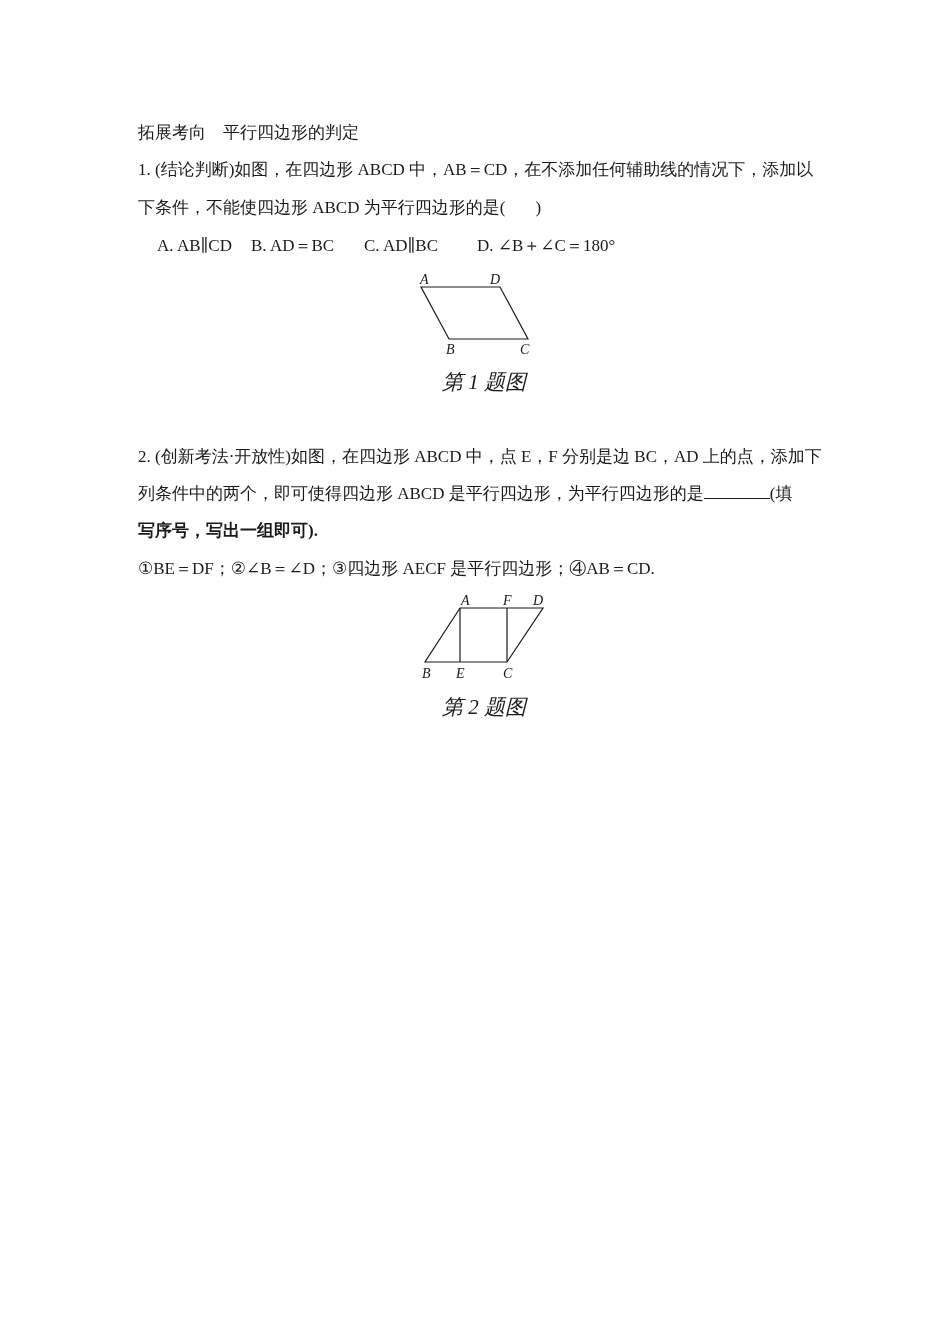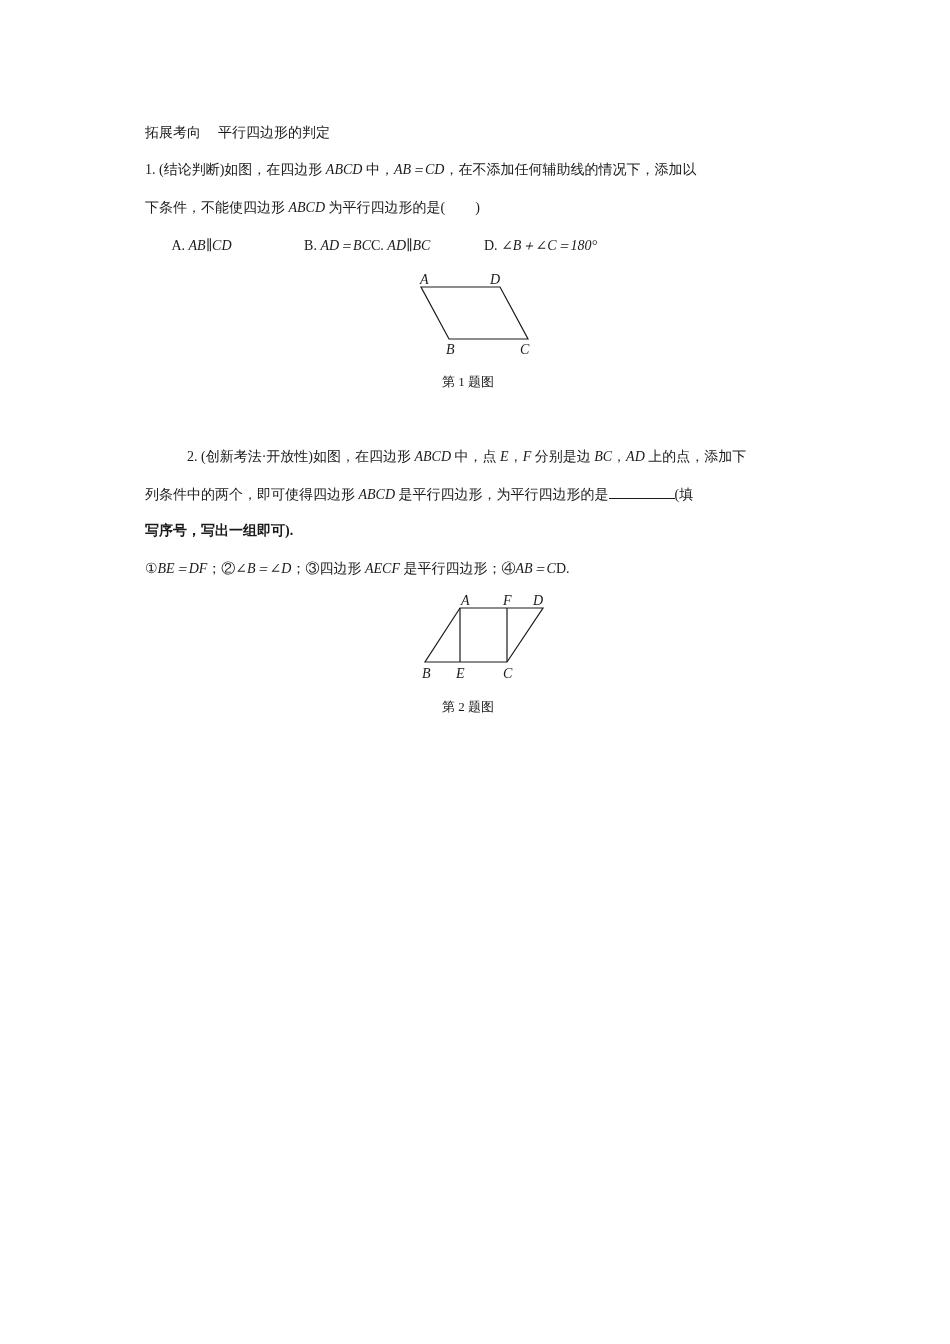--- a/index.html
+++ b/index.html
@@ -1,53 +1,53 @@
 <!DOCTYPE html>
 <html><head>
 <meta charset="utf-8">
 <style>
   html, body { margin: 0; padding: 0; background: #ffffff; }
   body { width: 950px; height: 1344px; position: relative; overflow: hidden;
          font-family: "Liberation Serif", "DejaVu Serif", serif; color: #1a1a1a; }
-  .line { position: absolute; left: 145px; font-size: 14px; line-height: 20px; white-space: nowrap; }
-  .it { font-style: italic; }
-  .caption { position: absolute; font-size: 13px; line-height: 20px; white-space: nowrap; }
+  .line { position: absolute; left: 138px; font-size: 17px; line-height: 20px; white-space: nowrap; }
+  .it { }
+  .caption { position: absolute; font-size: 21px; line-height: 20px; white-space: nowrap; font-style: italic; }
   .blank { display: inline-block; width: 66px; border-bottom: 1px solid #1a1a1a; height: 14px; vertical-align: baseline; }
   .paren-gap { display: inline-block; width: 30px; }
   .opt { display: inline-block; }
   svg text { font-family: "Liberation Serif", "DejaVu Serif", serif; font-style: italic; font-size: 14px; fill: #1a1a1a; }
 </style>
 </head>
 <body>
 
 <div class="line" style="top:123px;">
   <span>拓展考向</span><span style="display:inline-block;width:17px;"></span><span>平行四边形的判定</span>
 </div>
 
 <div class="line" style="top:160px;">
   <span>1.</span>
   <span>(结论判断)</span><span>如图，在四边形 </span><span class="it">ABCD</span><span> 中，</span><span class="it">AB＝CD</span><span>，在不添加任何辅助线的情况下，添加以</span>
 </div>
 <div class="line" style="top:198px;">
   <span>下条件，不能使四边形 </span><span class="it">ABCD</span><span> 为平行四边形的是(</span><span class="paren-gap"></span><span>)</span>
 </div>
 <div class="line" style="top:236px;">
-  <span class="opt" style="width:113px;text-align:center;"><span>A. </span><span class="it">AB∥CD</span></span><span class="opt" style="width:113px;text-align:right;"><span>B. </span><span class="it">AD＝BC</span></span><span class="opt" style="width:113px;"><span>C. </span><span class="it">AD∥BC</span></span><span class="opt"><span>D. </span><span class="it">∠B＋∠C＝180°</span></span>
+  <span class="opt" style="width:113px;text-align:center;"><span>A. </span><span class="it">AB∥CD</span></span><span class="opt" style="width:113px;"><span>B. </span><span class="it">AD＝BC</span></span><span class="opt" style="width:113px;"><span>C. </span><span class="it">AD∥BC</span></span><span class="opt"><span>D. </span><span class="it">∠B＋∠C＝180°</span></span>
 </div>
 
 <svg style="position:absolute;left:400px;top:265px;" width="150" height="100" viewBox="400 265 150 100">
   <polygon points="421,287 500,287 528,339 449,339" fill="none" stroke="#1a1a1a" stroke-width="1.2"></polygon>
   <text x="420" y="284">A</text>
   <text x="490" y="284">D</text>
   <text x="446" y="354">B</text>
   <text x="520" y="354">C</text>
 </svg>
 <div class="caption" style="left:442px;top:372px;">第 1 题图</div>
 
-<div class="line" style="top:447px;margin-left:42px;">
+<div class="line" style="top:447px;">
   <span>2.</span>
   <span>(创新考法·开放性)</span><span>如图，在四边形 </span><span class="it">ABCD</span><span> 中，点 </span><span class="it">E</span><span>，</span><span class="it">F</span><span> 分别是边 </span><span class="it">BC</span><span>，</span><span class="it">AD</span><span> 上的点，添加下</span>
 </div>
 <div class="line" style="top:484px;">
   <span>列条件中的两个，即可使得四边形 </span><span class="it">ABCD</span><span> 是平行四边形，为平行四边形的是</span><span class="blank"></span><span>(填</span>
 </div>
 <div class="line" style="top:521px;font-weight:bold;">
   <span>写序号，写出一组即可).</span>
 </div>
 <div class="line" style="top:559px;">

